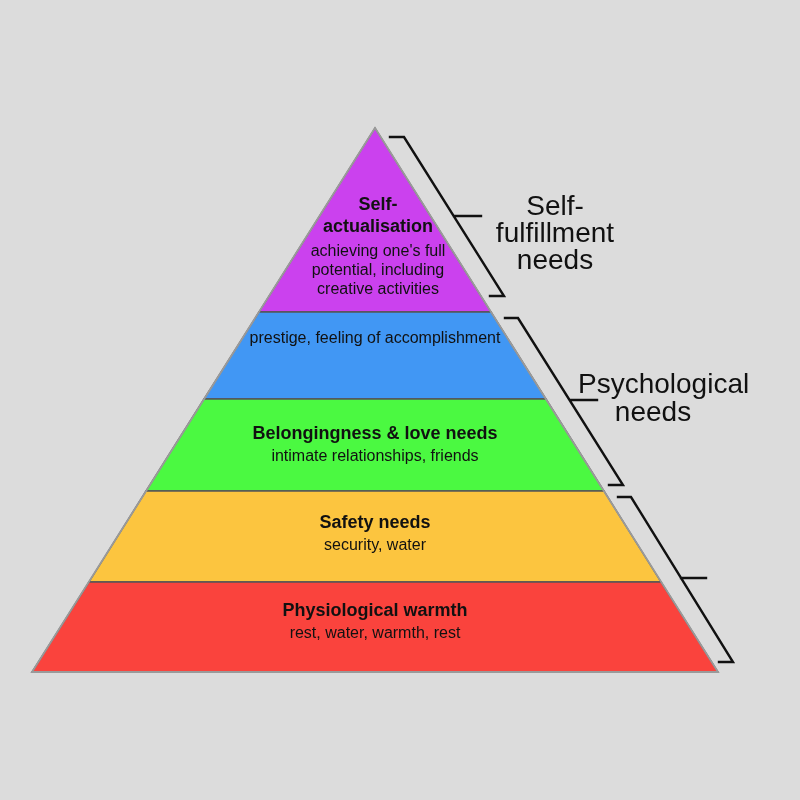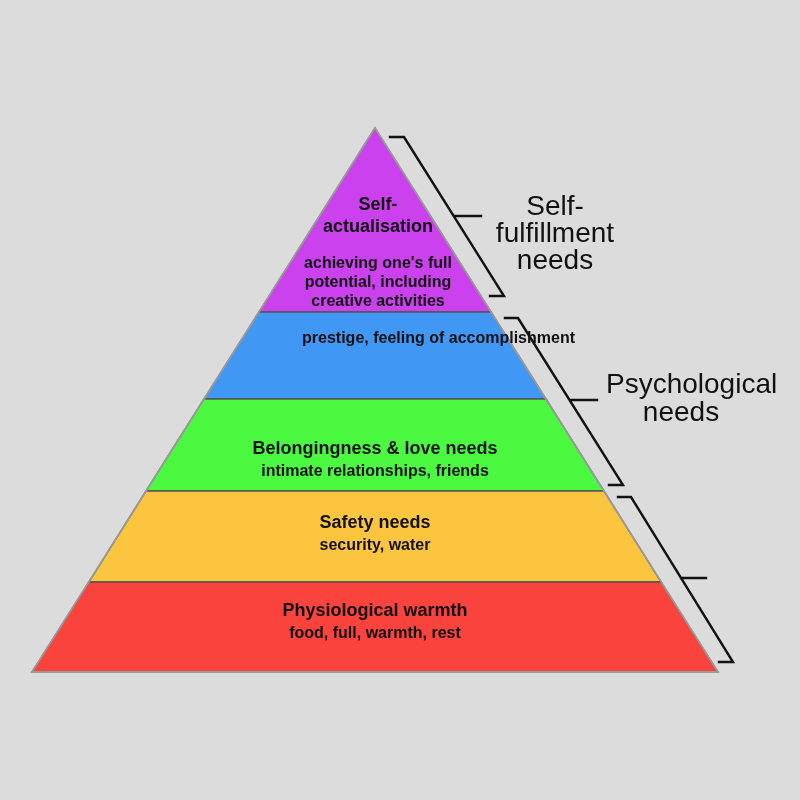--- a/index.html
+++ b/index.html
@@ -26,22 +26,21 @@
   }
   .tier-title {
     font-weight: bold;
     font-size: 18px;
     line-height: 22px;
     margin: 0 auto;
   }
   .tier-sub {
     font-size: 16px;
     line-height: 19px;
-    margin: 16px auto 0 auto;
-    font-weight: bold;
+    margin: 4px auto 0 auto;
   }
   .side-label {
     position: absolute;
     text-align: center;
     font-size: 28px;
     line-height: 27px;
   }
 </style>
 </head>
 <body>
@@ -64,36 +63,36 @@
     <path d="M505,318 L518,318 L623,485 L609,485 M570,400 L597,400" fill="none" stroke="#111" stroke-width="2.4" stroke-linecap="square"></path>
     <path d="M618,497 L631,497 L733,662 L719,662 M681,578 L706,578" fill="none" stroke="#111" stroke-width="2.4" stroke-linecap="square"></path>
   </svg>
 
   <div class="tier-label" style="left:258px; top:193px; width:240px;">
     <div class="tier-title" style="width:130px;">Self-actualisation</div>
     <div class="tier-sub" style="width:178px;">achieving one's full potential, including creative activities</div>
   </div>
 
   <div class="tier-label" style="left:175px; top:326px; width:400px;">
-    <div class="tier-sub" style="margin-top:2px;text-align:right;">prestige, feeling of accomplishment</div>
+    <div class="tier-sub" style="margin-top:2px;">prestige, feeling of accomplishment</div>
   </div>
 
-  <div class="tier-label" style="left:125px; top:437px; width:500px;">
+  <div class="tier-label" style="left:125px; top:422px; width:500px;">
     <div class="tier-title">Belongingness &amp; love needs</div>
     <div class="tier-sub" style="margin-top:2px;">intimate relationships, friends</div>
   </div>
 
   <div class="tier-label" style="left:125px; top:511px; width:500px;">
     <div class="tier-title">Safety needs</div>
     <div class="tier-sub" style="margin-top:2px;">security, water</div>
   </div>
 
   <div class="tier-label" style="left:125px; top:599px; width:500px;">
     <div class="tier-title">Physiological warmth</div>
-    <div class="tier-sub" style="margin-top:2px;">food, full, warmth, rest</div>
+    <div class="tier-sub" style="margin-top:2px;">rest, water, warmth, rest</div>
   </div>
 
   <div class="side-label" style="left:470px; top:192px; width:170px;">Self-fulfillment needs</div>
 
-  <div class="side-label" style="left:606px; top:370px; width:150px; line-height:28px;text-align:center;">Psychological needs</div>
+  <div class="side-label" style="left:578px; top:370px; width:150px; line-height:28px;text-align:center;">Psychological needs</div>
 
 
 </div>
 
 </body></html>

